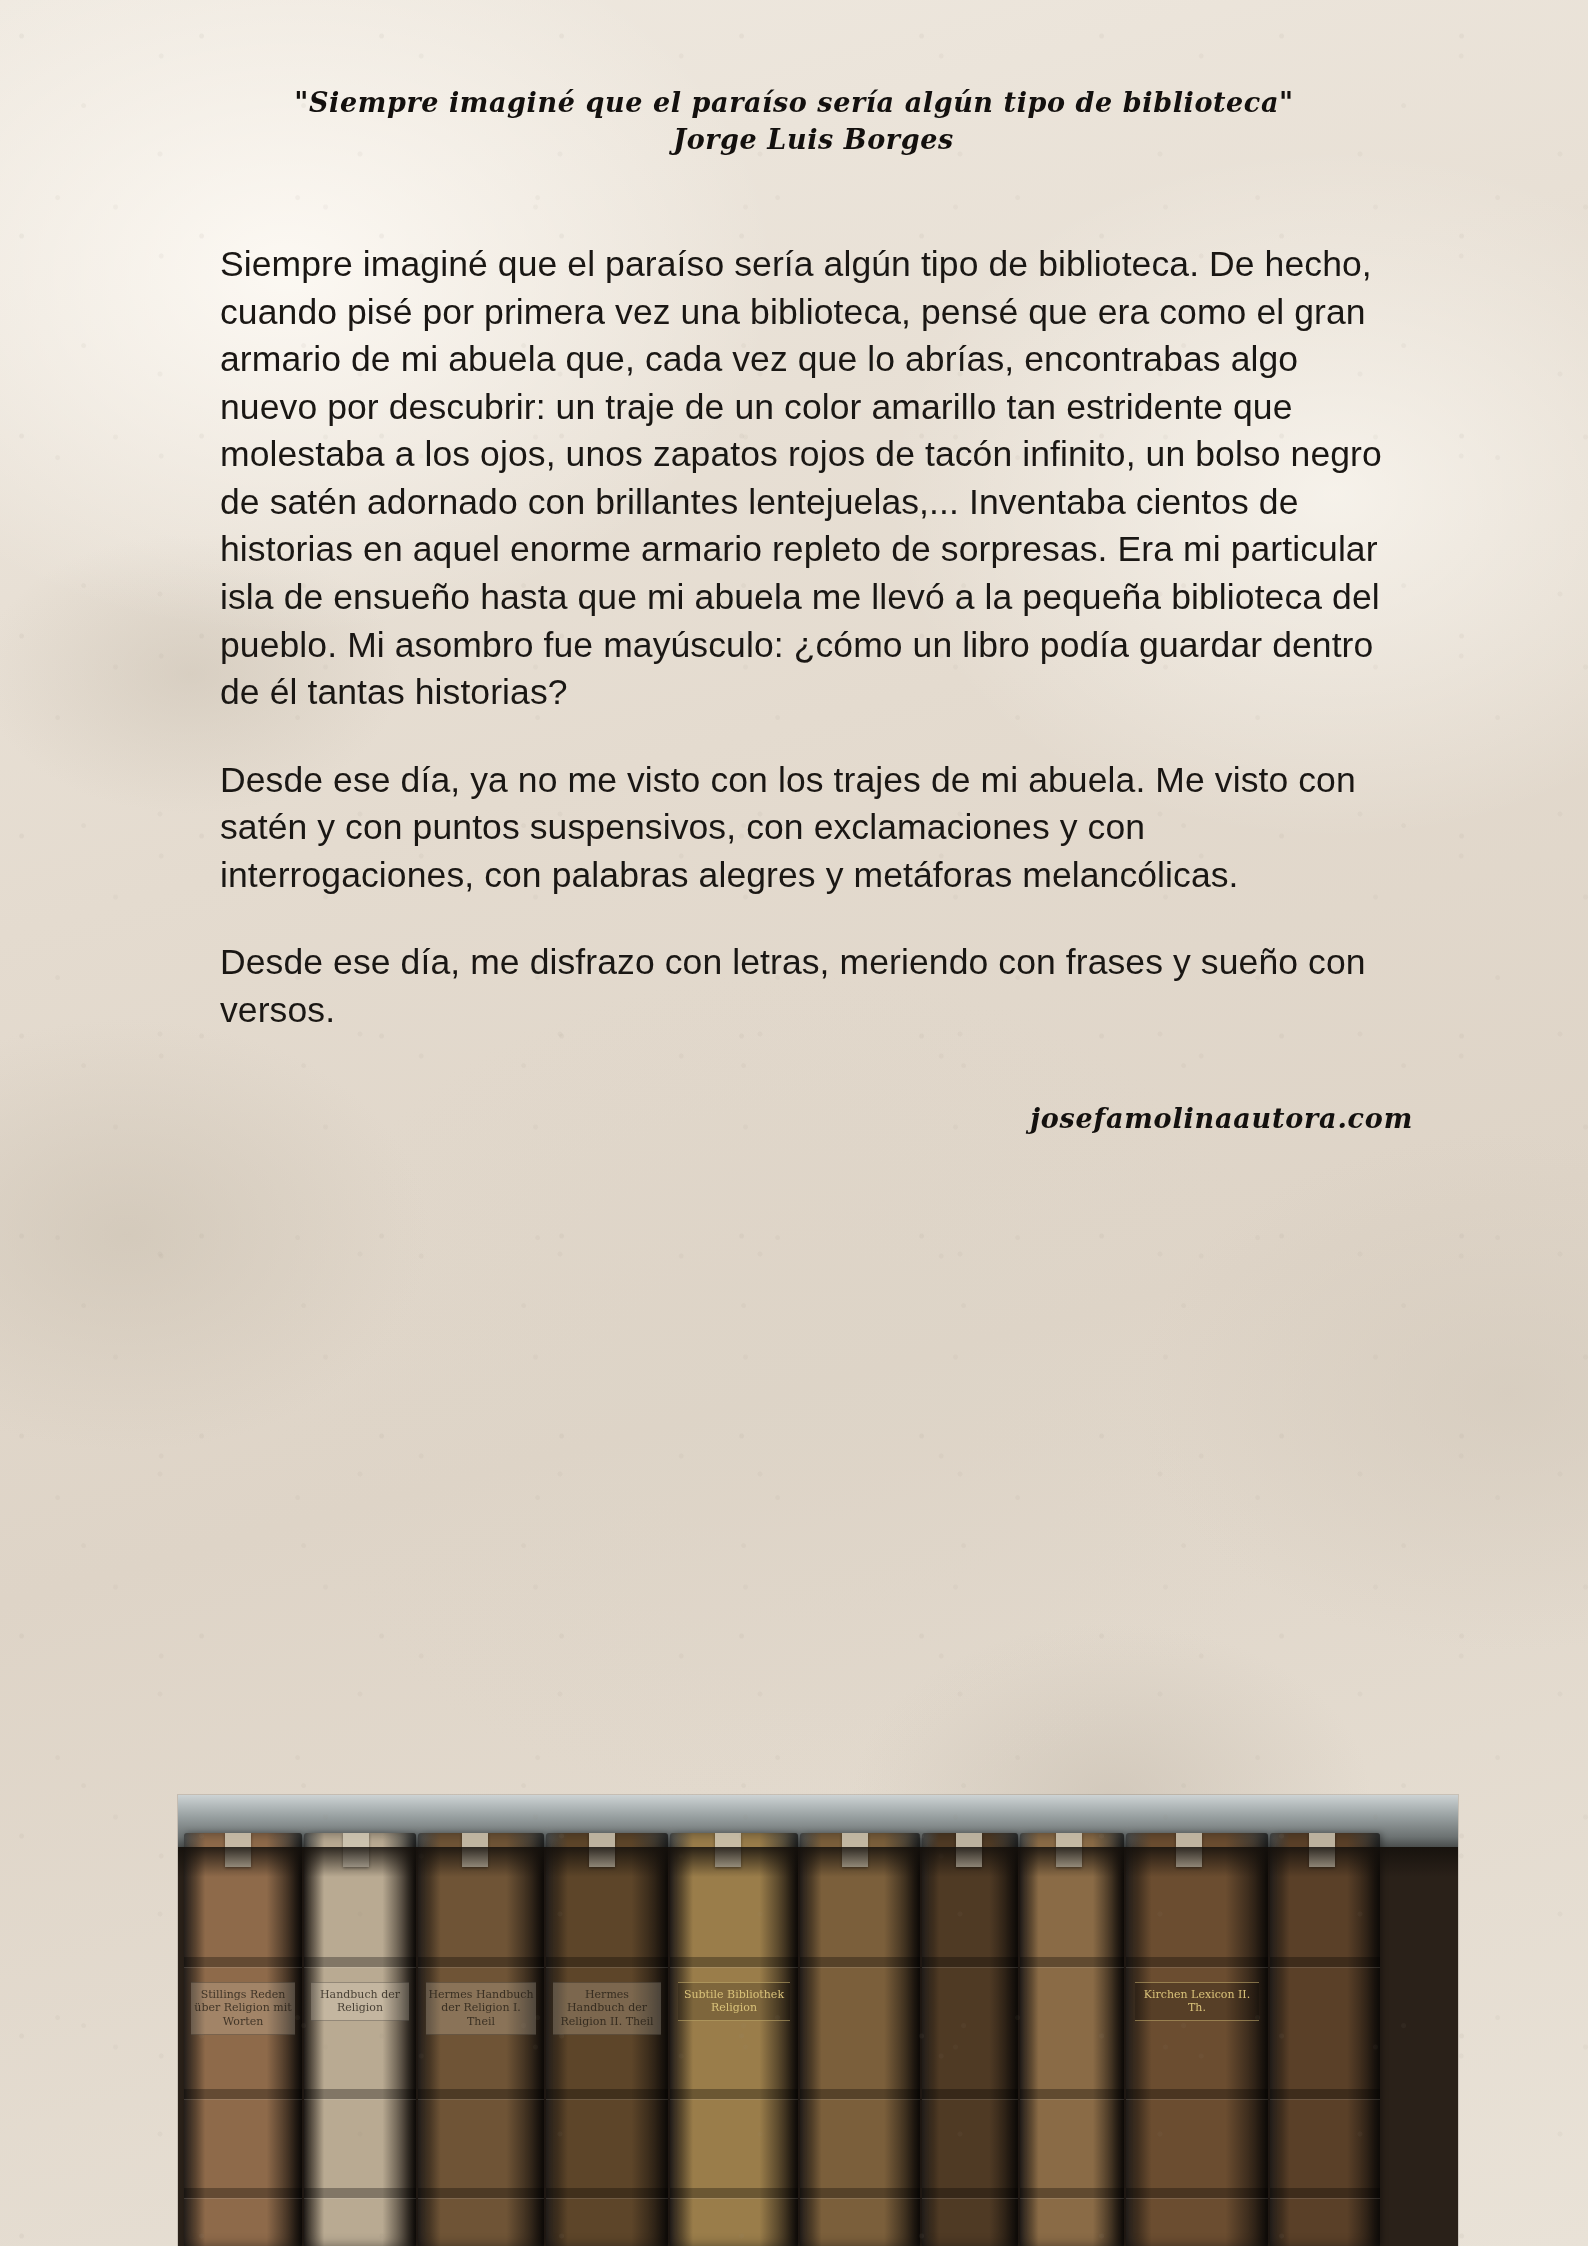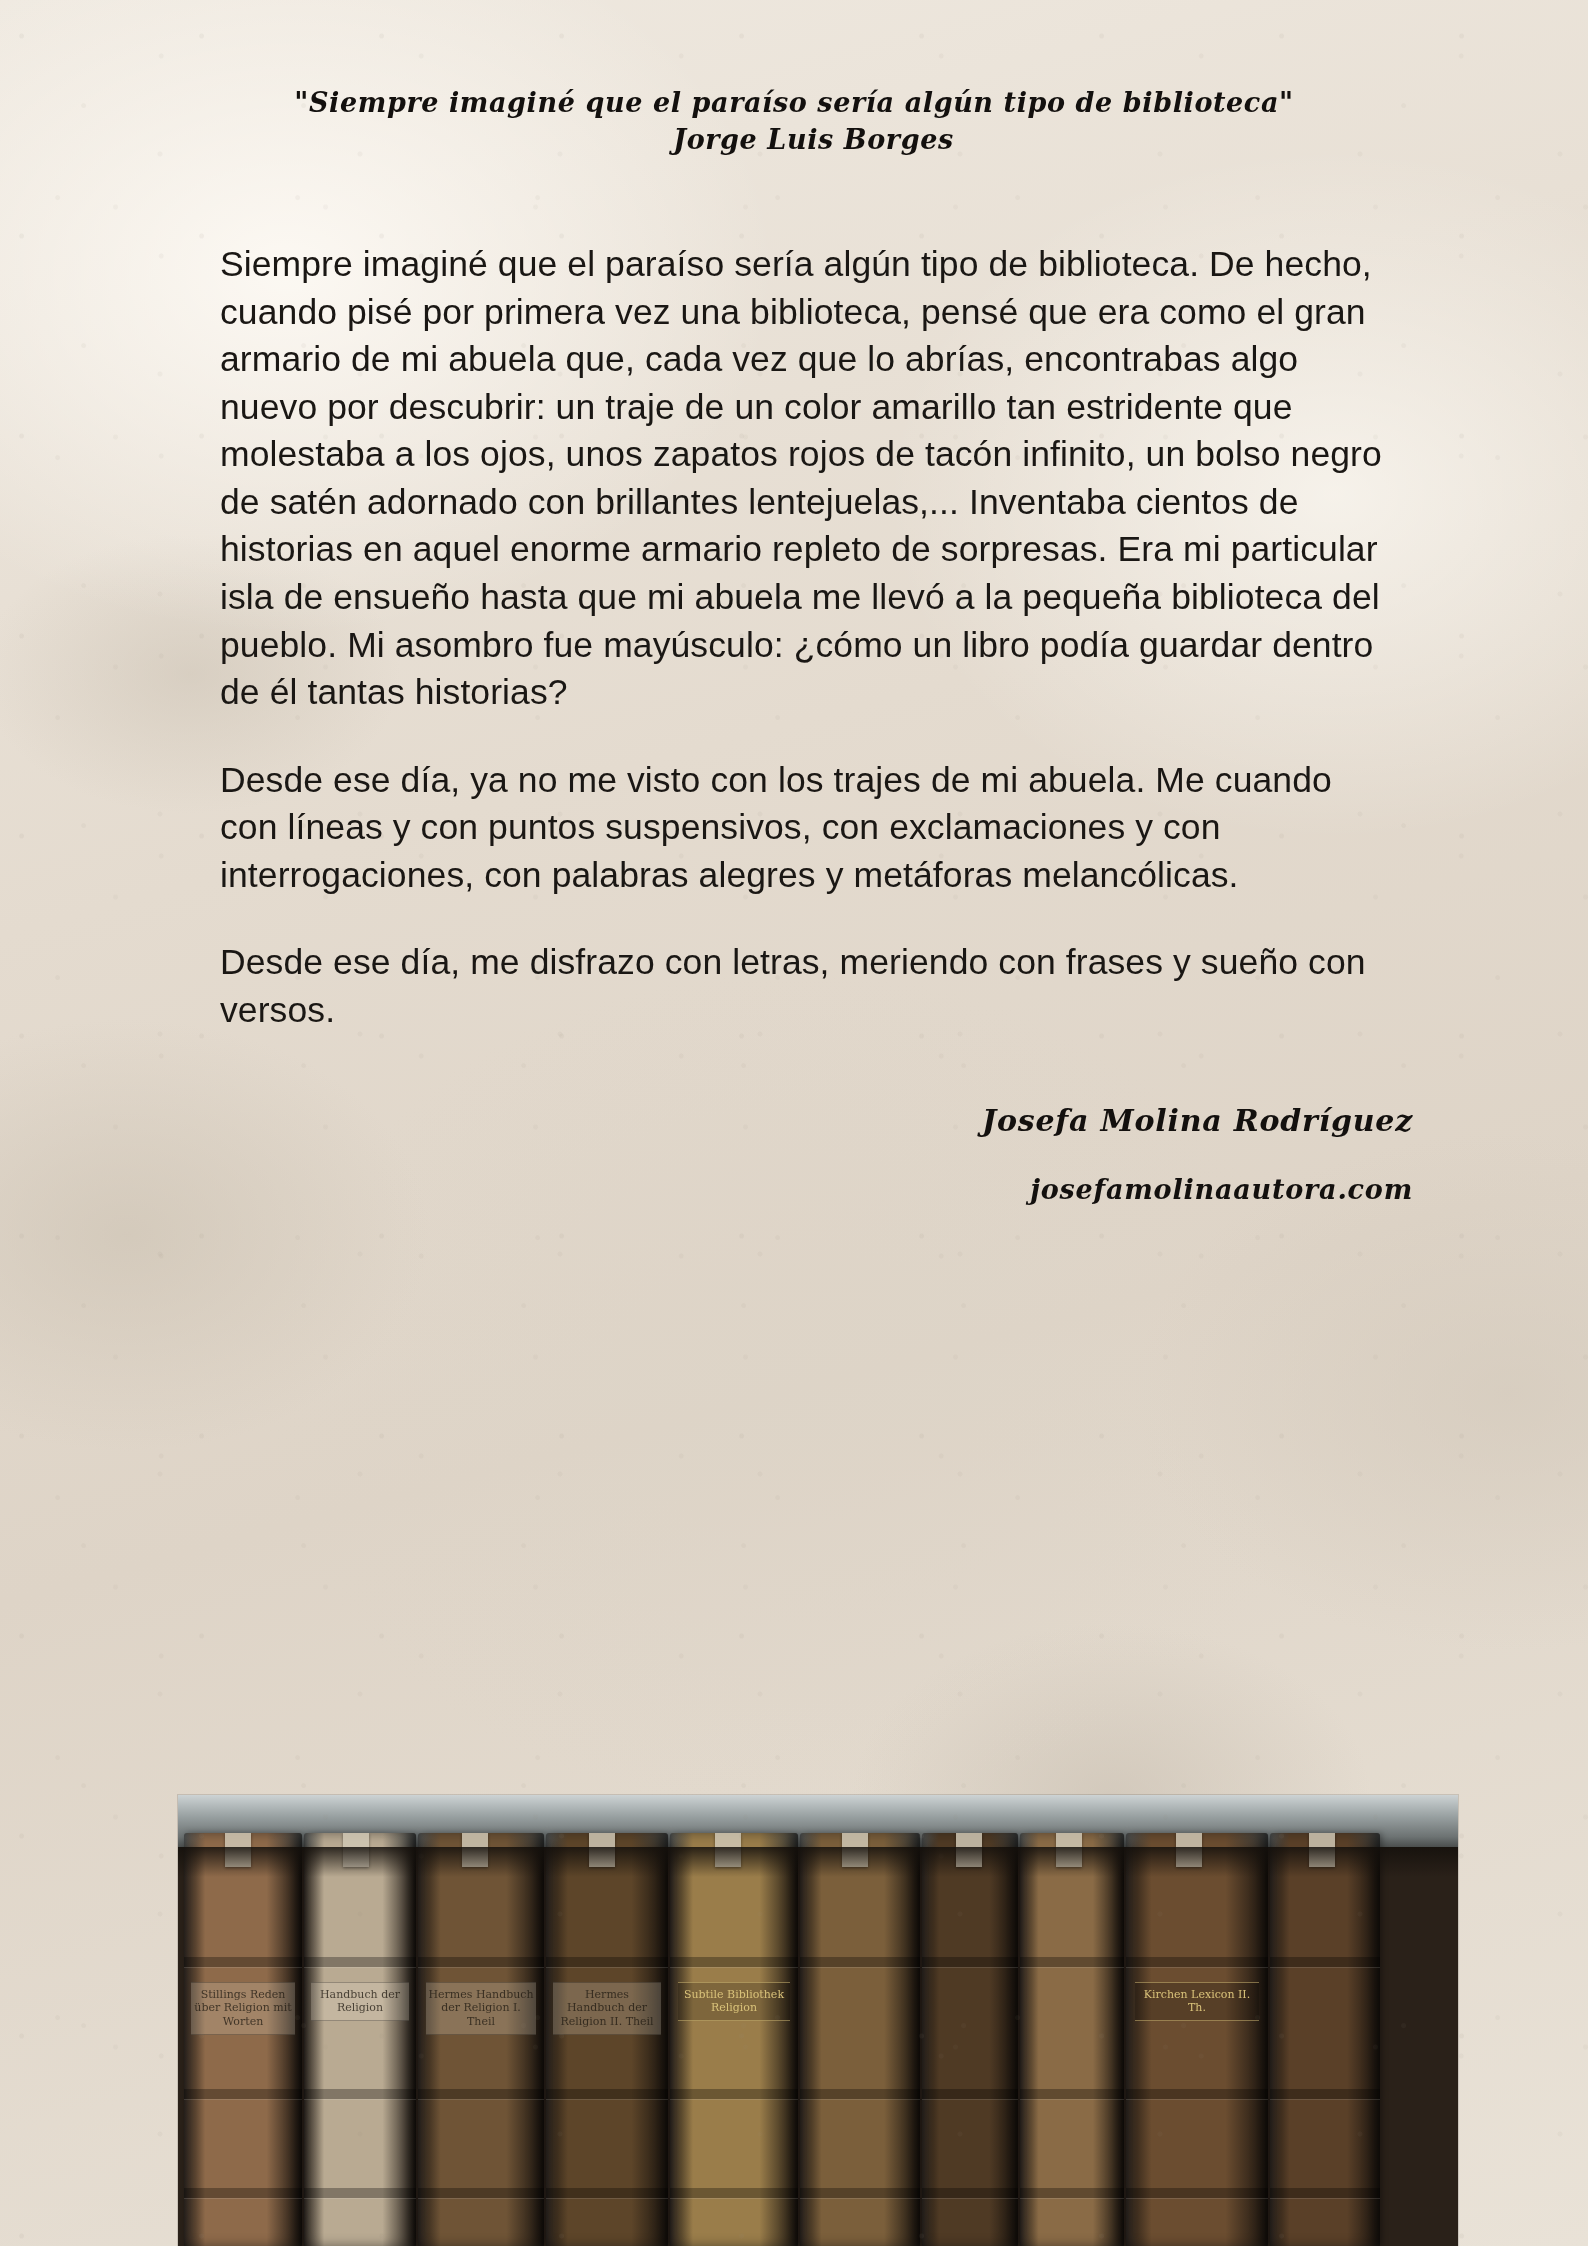--- a/index.html
+++ b/index.html
@@ -184,26 +184,25 @@
   <div class="content">
 
 
     <div class="quote-wrap">
       <span class="quote-text">"Siempre imaginé que el paraíso sería algún tipo de biblioteca"</span>
       <span class="quote-author">Jorge Luis Borges</span>
     </div>
 
     <div class="body-copy">
       <p>Siempre imaginé que el paraíso sería algún tipo de biblioteca. De hecho, cuando pisé por primera vez una biblioteca, pensé que era como el gran armario de mi abuela que, cada vez que lo abrías, encontrabas algo nuevo por descubrir: un traje de un color amarillo tan estridente que molestaba a los ojos,  unos zapatos rojos de tacón infinito, un bolso negro de satén adornado con brillantes lentejuelas,... Inventaba cientos de historias en aquel enorme armario repleto de sorpresas. Era mi particular isla de ensueño hasta que mi abuela me llevó a la pequeña biblioteca del pueblo. Mi asombro fue mayúsculo: ¿cómo un libro podía guardar dentro de él tantas historias?</p>
-      <p>Desde ese día, ya no me visto con los trajes de mi abuela. Me cuando con líneas y con puntos suspensivos, con exclamaciones y con interrogaciones, con palabras alegres y metáforas melancólicas.</p>
+      <p>Desde ese día, ya no me visto con los trajes de mi abuela. Me visto con satén y con puntos suspensivos, con exclamaciones y con interrogaciones, con palabras alegres y metáforas melancólicas.</p>
       <p>Desde ese día, me disfrazo con letras, meriendo con frases y sueño con versos.</p>
     </div>
 
     <div class="signature-block">
-      <div class="sign-name">Josefa Molina Rodríguez</div>
       <div class="sign-site">josefamolinaautora.com</div>
     </div>
 
   </div>
 
   <div class="photo">
     <div class="shelf-top"></div>
     <div class="shelf-inner-shadow"></div>
     <div class="books" id="books">
         <div class="book" style="width: 118px; background: linear-gradient(90deg, rgba(0, 0, 0, 0.35) 0%, rgb(142, 106, 74) 18%, rgb(142, 106, 74) 70%, rgba(0, 0, 0, 0.45) 100%);">

